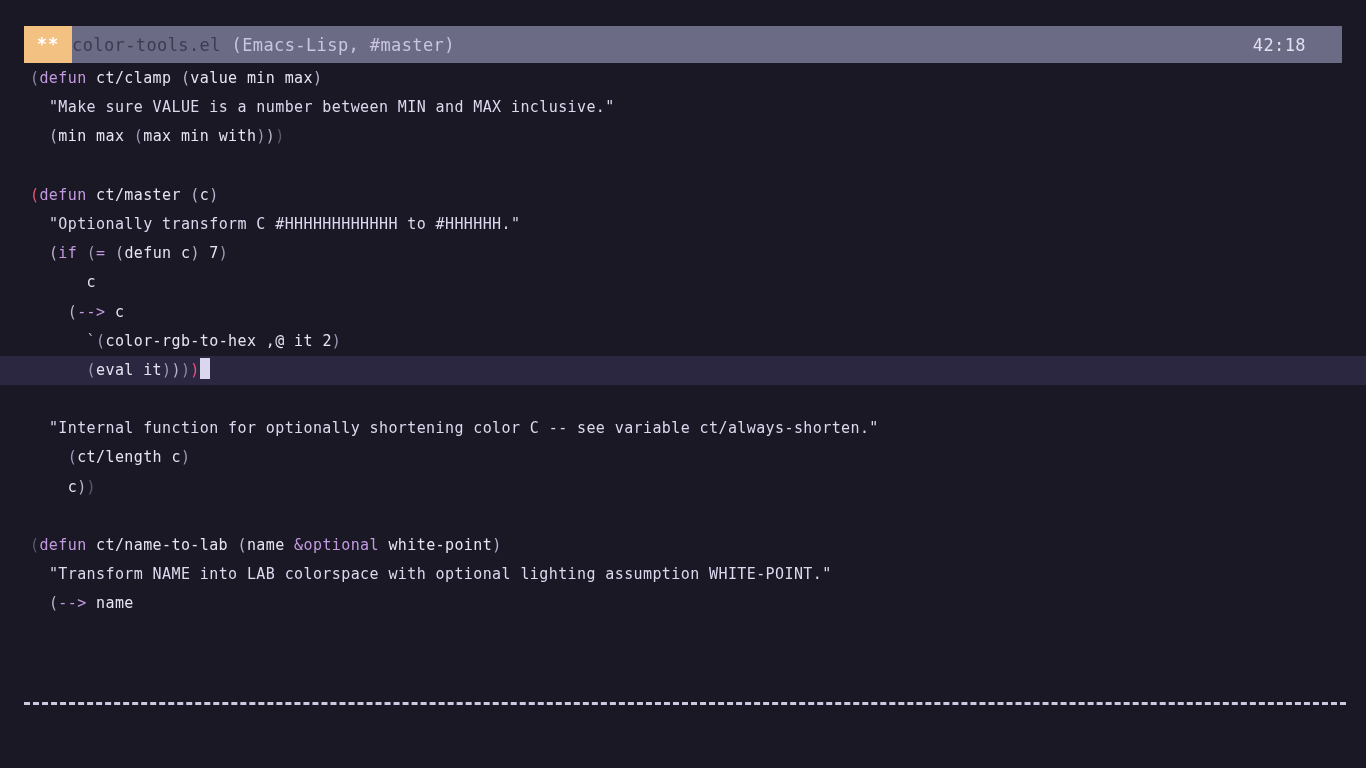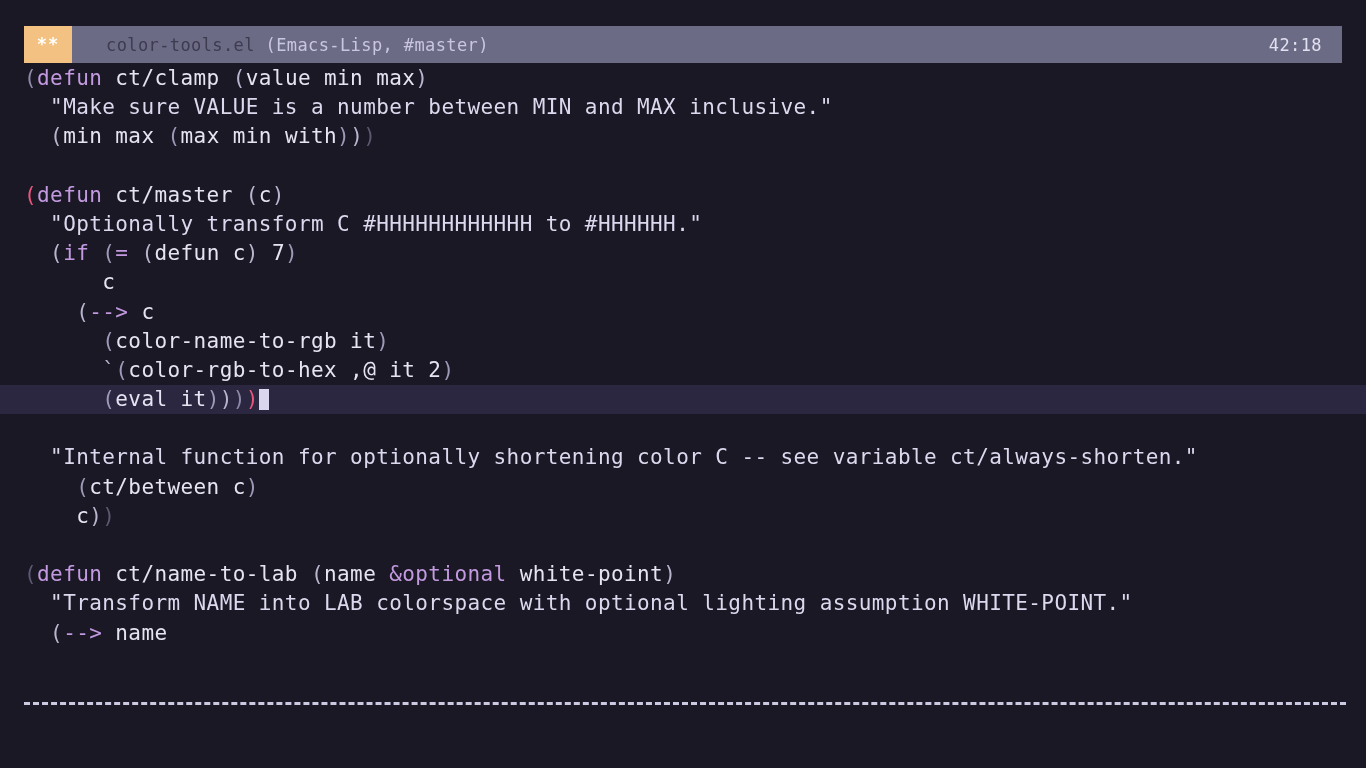--- a/index.html
+++ b/index.html
@@ -41,54 +41,53 @@
     font-size: 17px;
     font-weight: bold;
     display: flex;
     align-items: center;
     justify-content: center;
     letter-spacing: 1px;
     line-height: 1;
     flex: none;
   }
   .mod-title {
-    margin-left: 34px;
     font-size: 17px;
     letter-spacing: 0.4px;
     white-space: pre;
     color: #3d3b50;
   }
   .mod-title .paren { color: #c9c6e0; }
   .mod-title .branch { color: #c9c6e0; }
   .mod-clock {
     margin-left: auto;
-    margin-right: 20px;
+    margin-right: 36px;
     font-size: 17px;
     color: #e2e0f0;
     letter-spacing: 0.4px;
     white-space: pre;
   }
 
   
   .buffer {
     position: absolute;
     left: 0;
     top: 64px;
     width: 1366px;
     height: 633px;
     overflow: hidden;
   }
   .line {
     position: relative;
     height: 29.2px;
     line-height: 29.2px;
-    font-size: 21px;
+    font-size: 15px;
     letter-spacing: 0.4px;
     white-space: pre;
-    padding-left: 24px;
+    padding-left: 30px;
     color: #d8d5ea;
   }
   .line.current {
     background: #2b2740;
   }
   .line.current::before {
     content: "";
     position: absolute;
     left: 0;
     top: 0;
@@ -161,33 +160,32 @@
     <div class="line"><span class="p1">(</span><span class="kw">defun</span><span class="fn"> ct/master </span><span class="p3">(</span><span class="fn">c</span><span class="p3">)</span></div>
 
     <div class="line">  <span class="str">"Optionally transform C #HHHHHHHHHHHH to #HHHHHH."</span></div>
 
     <div class="line">  <span class="p3">(</span><span class="kw">if</span><span class="fn"> </span><span class="p4">(</span><span class="op">=</span><span class="fn"> </span><span class="p3">(</span><span class="fn">defun c</span><span class="p3">)</span><span class="fn"> </span><span class="num">7</span><span class="p4">)</span></div>
 
     <div class="line">      <span class="fn">c</span></div>
 
     <div class="line">    <span class="p3">(</span><span class="op">--&gt;</span><span class="fn"> c</span></div>
 
-    <div class="line">      <span class="p4">(</span><span class="fn">color-name-to-rgb it</span><span class="p4">)</span></div>
 
     <div class="line">      <span class="p3">`</span><span class="p4">(</span><span class="fn">color-rgb-to-hex ,@ it </span><span class="num">2</span><span class="p4">)</span></div>
 
     <div class="line current">      <span class="p4">(</span><span class="fn">eval it</span><span class="p4">)</span><span class="p3">)</span><span class="p2">)</span><span class="p1">)</span><span class="cursor"></span></div>
 
     <div class="line"> </div>
 
 
     <div class="line">  <span class="str">"Internal function for optionally shortening color C -- see variable ct/always-shorten."</span></div>
 
 
-    <div class="line">    <span class="p4">(</span><span class="fn">ct/between c</span><span class="p4">)</span></div>
+    <div class="line">    <span class="p4">(</span><span class="fn">ct/length c</span><span class="p4">)</span></div>
 
     <div class="line">    <span class="fn">c</span><span class="p3">)</span><span class="pdim">)</span></div>
 
     <div class="line"> </div>
 
     <div class="line"><span class="pdim">(</span><span class="kw">defun</span><span class="fn"> ct/name-to-lab </span><span class="p3">(</span><span class="fn">name </span><span class="kw">&amp;optional</span><span class="fn"> white-point</span><span class="p3">)</span></div>
 
     <div class="line">  <span class="str">"Transform NAME into LAB colorspace with optional lighting assumption WHITE-POINT."</span></div>
 
     <div class="line">  <span class="p3">(</span><span class="op">--&gt;</span><span class="fn"> name</span></div>

